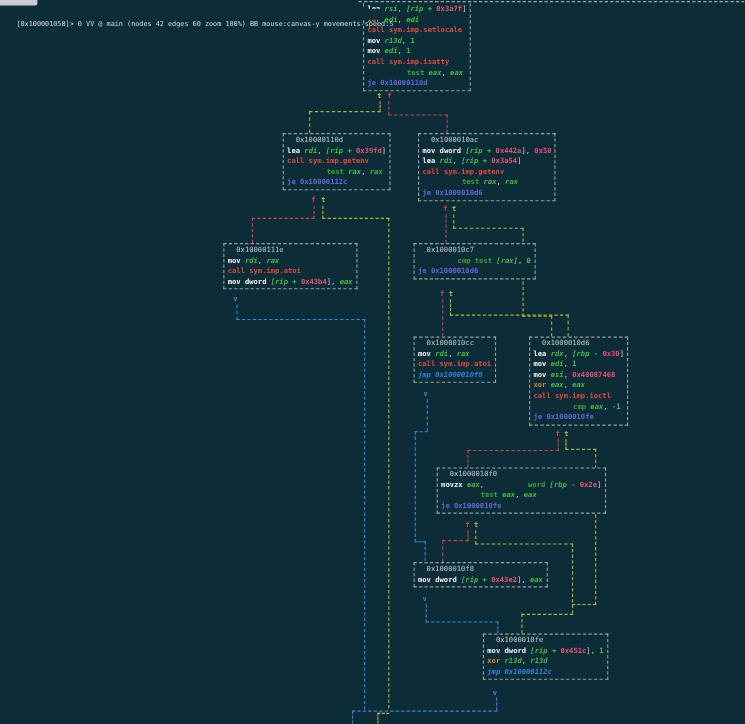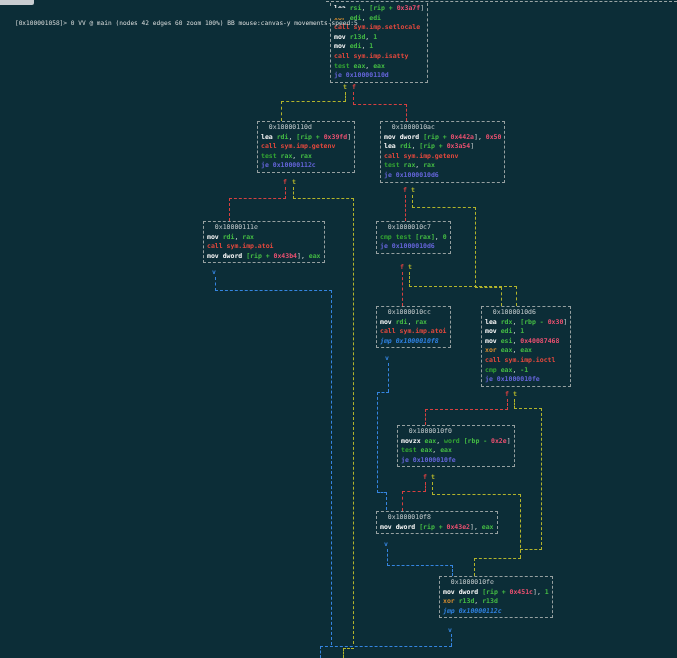--- a/index.html
+++ b/index.html
@@ -7,22 +7,22 @@
          font-family:"DejaVu Sans Mono", "Liberation Mono", monospace;
          font-size:6.5px;line-height:9.6px;}
   .block{position:absolute;border:1px dashed #96a0a0;background:#0c2d37;
          padding:1px 3px;white-space:pre;z-index:2;}
   .block.cut{border-top:none;}
   .row{height:9.6px;}
   .row span{font-weight:bold;}
   .addr{color:#c2cacc;font-weight:normal !important;}
   .mn{color:#f4f4f4;}
   .call{color:#e2483d;}
-  .grn{color:#33a433;}
-  .reg{color:#44bb44;}
+  .grn{color:#33a433;margin-left:36px;}
+  .reg{color:#44bb44;font-style:italic;}
   .imm{color:#ea5070;}
   .dec{color:#44bb44;}
   .xor{color:#cf8a30;}
   .je{color:#6464d8;}
   .jmp{color:#2f81e0;font-style:italic;}
   .pln{color:#cfd4d4;font-weight:normal !important;}
   .lbl{position:absolute;z-index:3;font-weight:bold;height:9.6px;}
   .lbl.t{color:#b3b42b;}
   .lbl.f{color:#d84040;}
   .lbl.v{color:#3585e0;}

